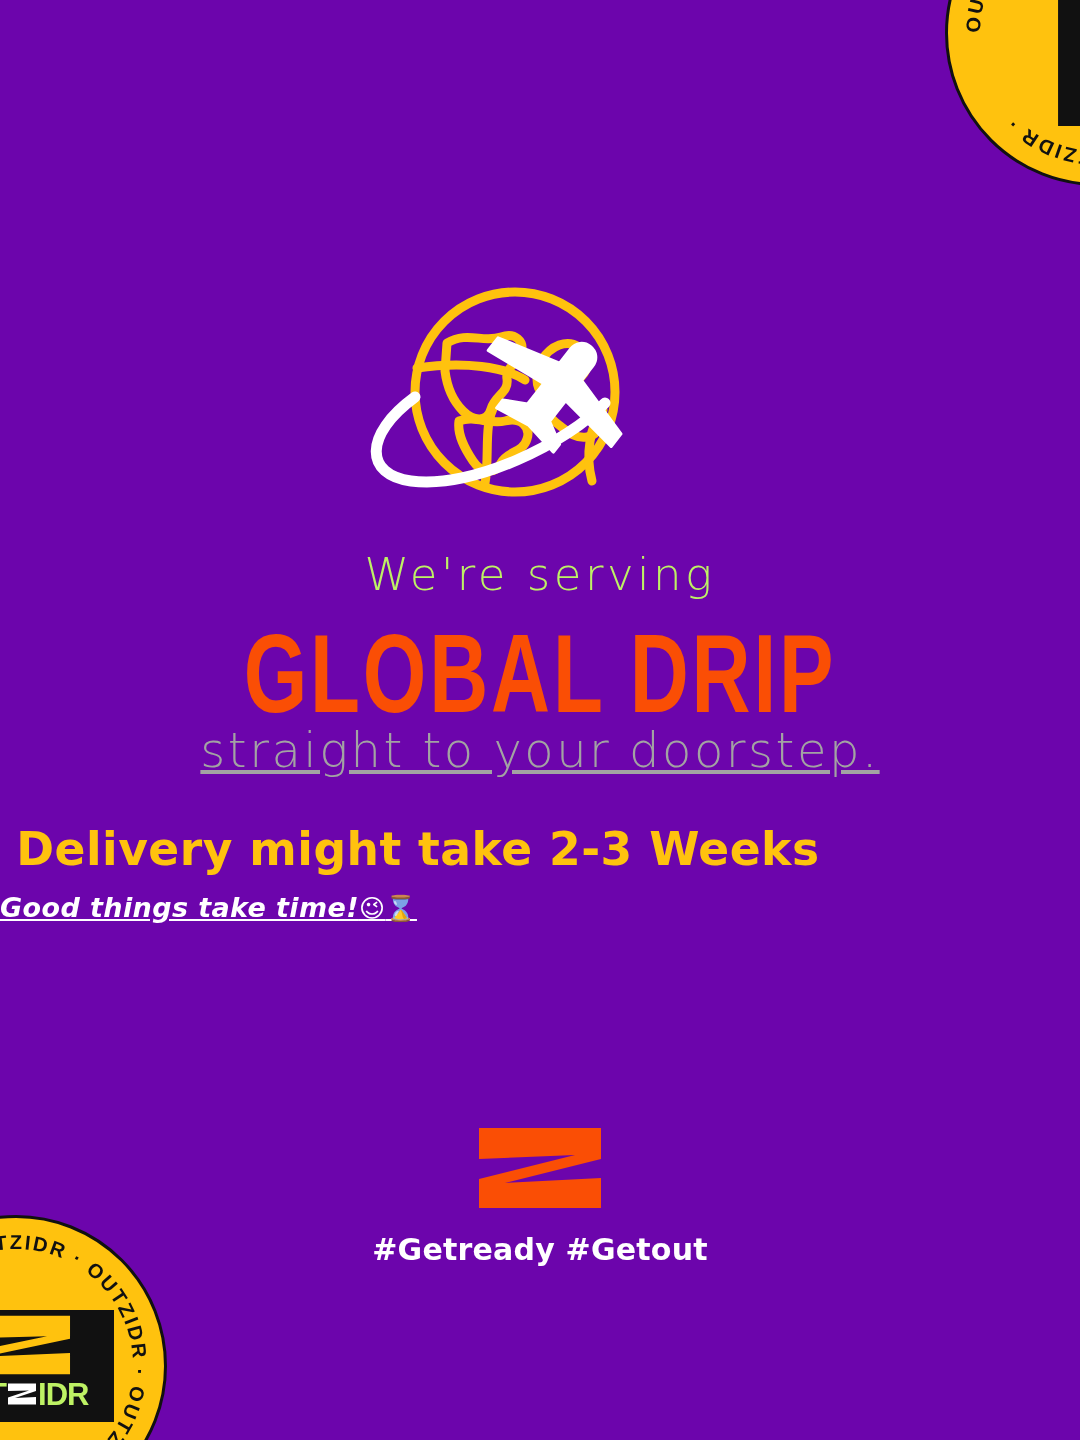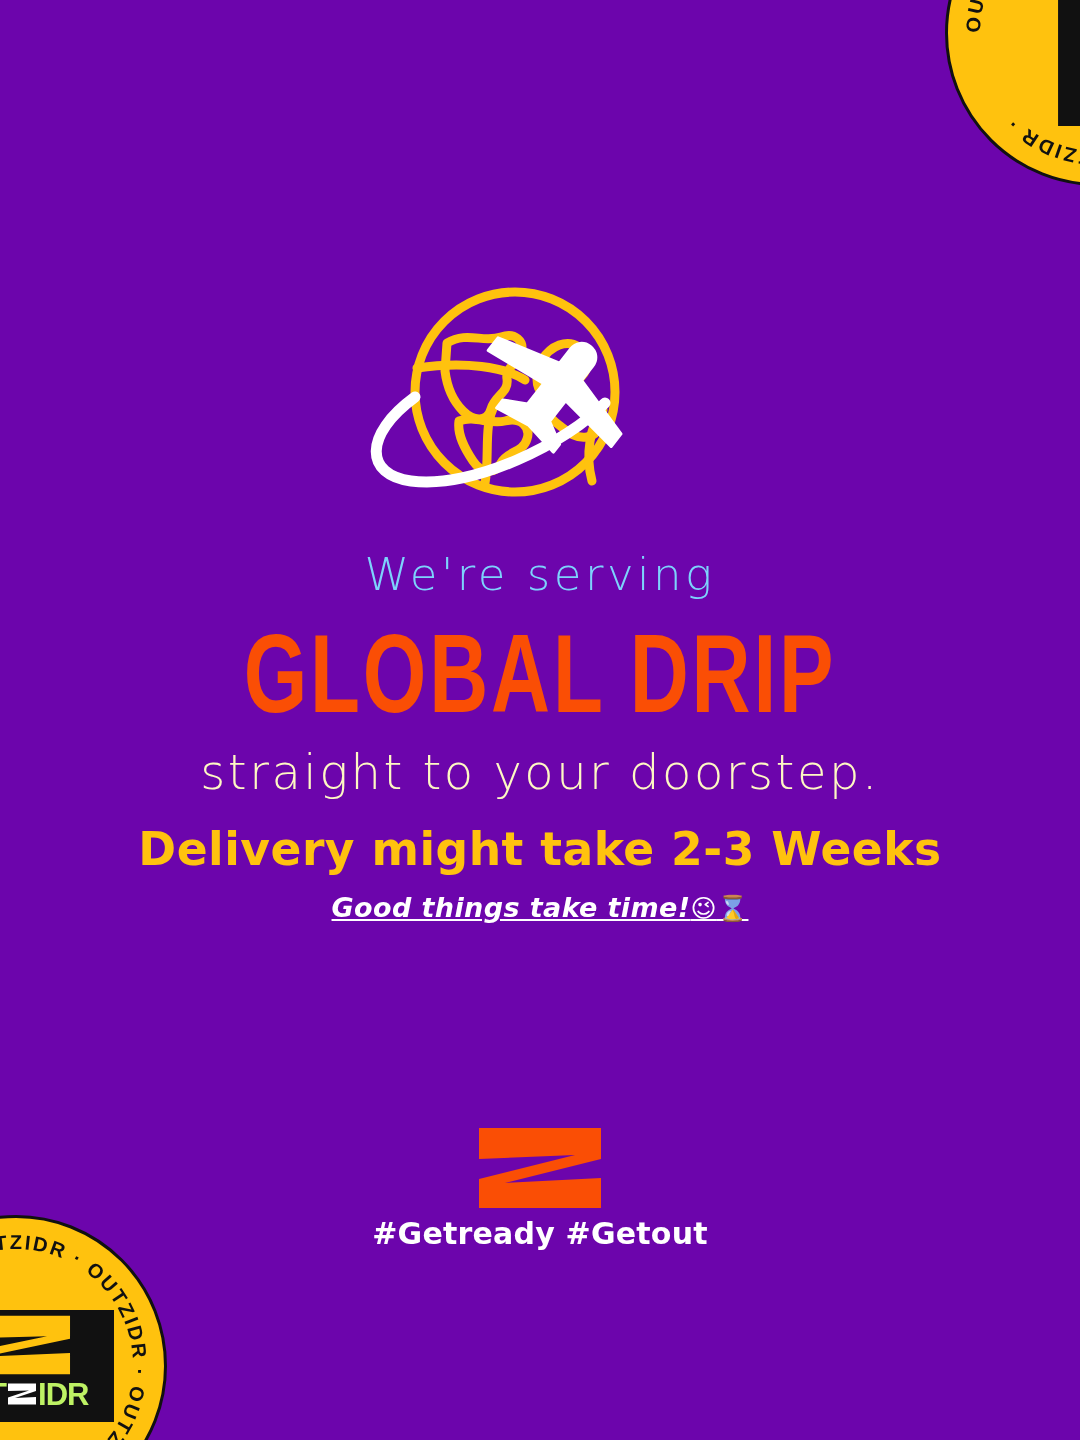--- a/index.html
+++ b/index.html
@@ -115,55 +115,56 @@
 
   
   #headline-block {
     position: absolute;
     left: 0;
     top: 548px;
     width: 1080px;
     text-align: center;
   }
   #line-serving {
-    color: #7dd3fc;
+    color: #bef264;
     font-size: 45px;
     font-weight: 300;
     letter-spacing: 3.5px;
     line-height: 1.18;
     font-family: "DejaVu Sans", sans-serif;
   }
   #line-global-drip {
     color: #FA4E05;
     font-size: 86px;
     font-weight: bold;
     letter-spacing: 3px;
     line-height: 1.15;
     margin-top: 8px;
     transform: scaleY(1.30) scaleX(0.95);
     transform-origin: center top;
     font-family: "Liberation Sans", sans-serif;
   }
   #line-doorstep {
-    color: #fef9c3;
+    color: #a3a3a3;
     font-size: 48px;
     font-weight: 300;
     letter-spacing: 2.5px;
     line-height: 1.2;
-    margin-top: 36px;
-    font-family: "DejaVu Sans", sans-serif;
+    margin-top: 14px;
+    font-family: "DejaVu Sans", sans-serif;
+    text-decoration: underline;
   }
 
   
   #delivery-block {
     position: absolute;
     left: 0;
     top: 822px;
     width: 1080px;
-    text-align: center;
+    text-align: left;
   }
   #delivery-headline {
     color: #FFC20E;
     font-size: 47px;
     font-weight: bold;
     letter-spacing: 0.5px;
     line-height: 1.15;
     transform: scaleX(0.97);
     font-family: "DejaVu Sans", sans-serif;
   }
@@ -194,21 +195,21 @@
   }
   #brand-logo {
     width: 126px;
     height: 84px;
   }
   #hashtags {
     color: #ffffff;
     font-size: 30px;
     font-weight: bold;
     letter-spacing: 0.2px;
-    margin-top: 6px;
+    margin-top: 22px;
     font-family: "DejaVu Sans", sans-serif;
   }
 </style>
 </head>
 <body>
 
 <div id="poster">
 
   <div id="badge-top-right" class="badge">
     <svg class="ring-svg" viewBox="0 0 300 300">

